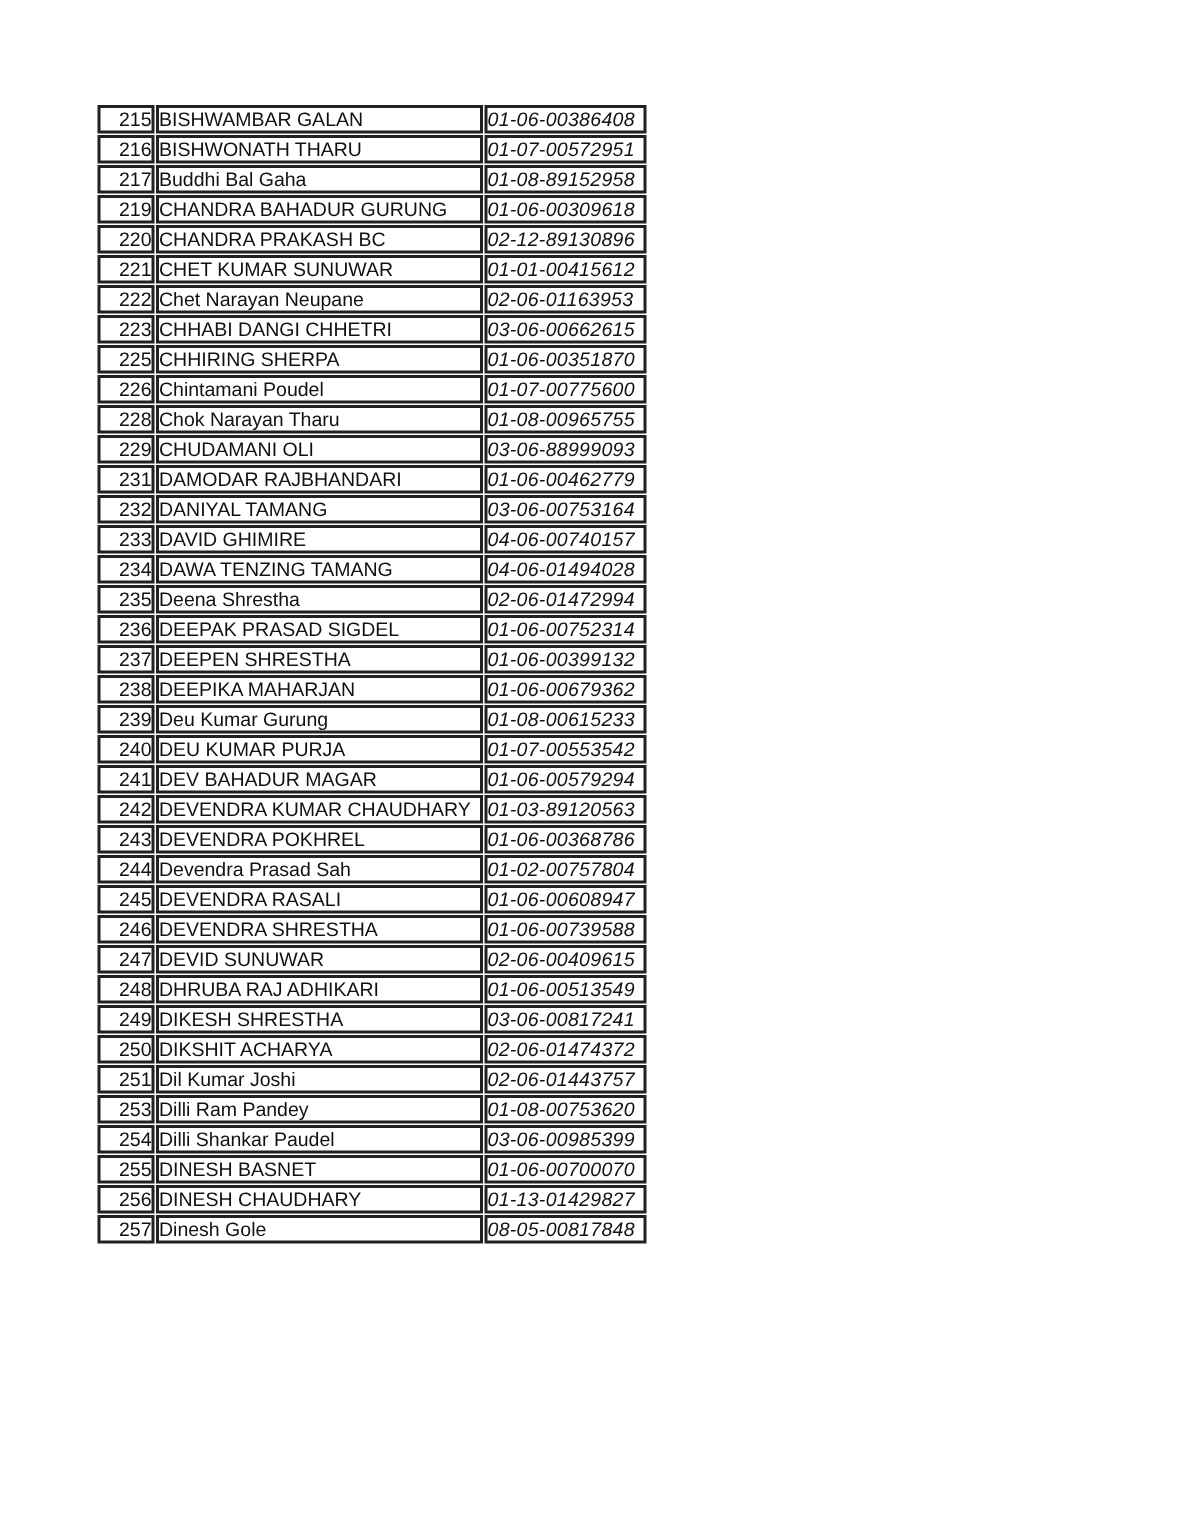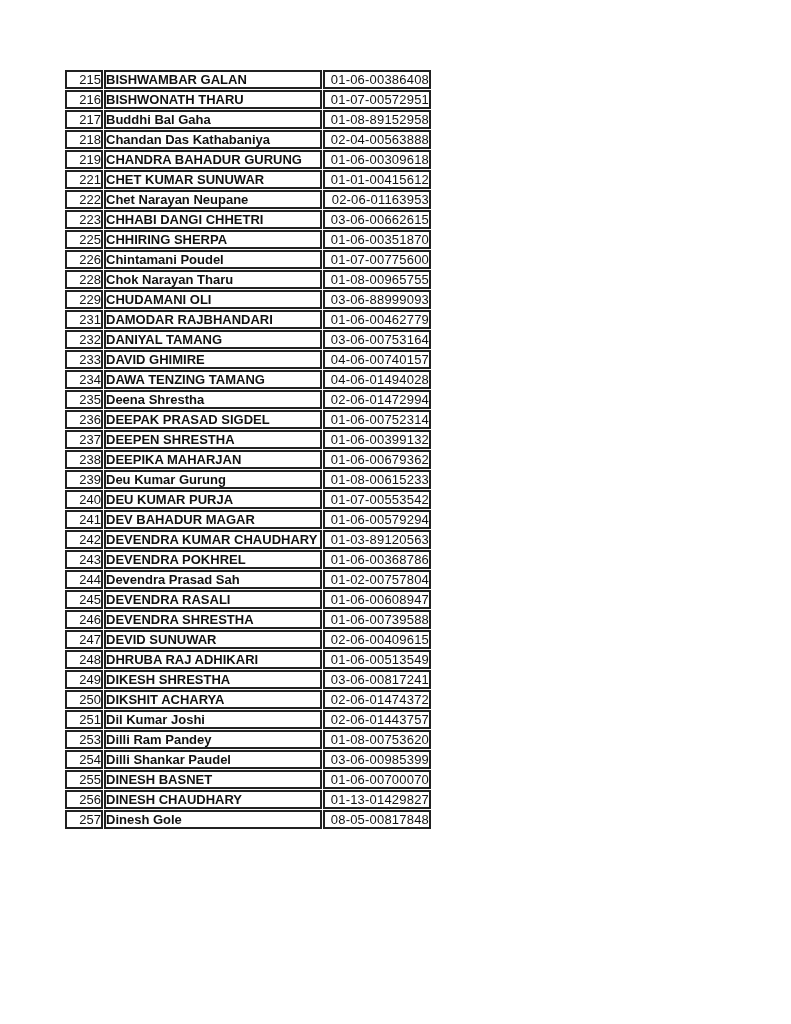--- a/index.html
+++ b/index.html
@@ -43,27 +43,27 @@
   }
   td.col-no {
     width: 34px;
     text-align: right;
     padding-right: 6px;
   }
   td.col-name {
     width: 214px;
     text-align: left;
     padding-left: 4px;
-    font-weight: bold;
   }
   td.col-id {
     width: 104px;
-    text-align: right;
+    text-align: left;
     padding-left: 3px;
     letter-spacing: 0.2px;
+    font-style: italic;
   }
 </style>
 </head>
 <body>
 
 <div class="page">
   <table class="roster">
     <tbody>
   <tr>
     <td class="col-no">215</td>
@@ -76,32 +76,32 @@
     <td class="col-name">BISHWONATH THARU</td>
     <td class="col-id">01-07-00572951</td>
   </tr>
 
   <tr>
     <td class="col-no">217</td>
     <td class="col-name">Buddhi Bal Gaha</td>
     <td class="col-id">01-08-89152958</td>
   </tr>
 
-  <tr>
-    <td class="col-no">218</td>
-    <td class="col-name">Chandan Das Kathabaniya</td>
-    <td class="col-id">02-04-00563888</td>
-  </tr>
 
   <tr>
     <td class="col-no">219</td>
     <td class="col-name">CHANDRA BAHADUR GURUNG</td>
     <td class="col-id">01-06-00309618</td>
   </tr>
 
+  <tr>
+    <td class="col-no">220</td>
+    <td class="col-name">CHANDRA PRAKASH BC</td>
+    <td class="col-id">02-12-89130896</td>
+  </tr>
 
   <tr>
     <td class="col-no">221</td>
     <td class="col-name">CHET KUMAR SUNUWAR</td>
     <td class="col-id">01-01-00415612</td>
   </tr>
 
   <tr>
     <td class="col-no">222</td>
     <td class="col-name">Chet Narayan Neupane</td>

